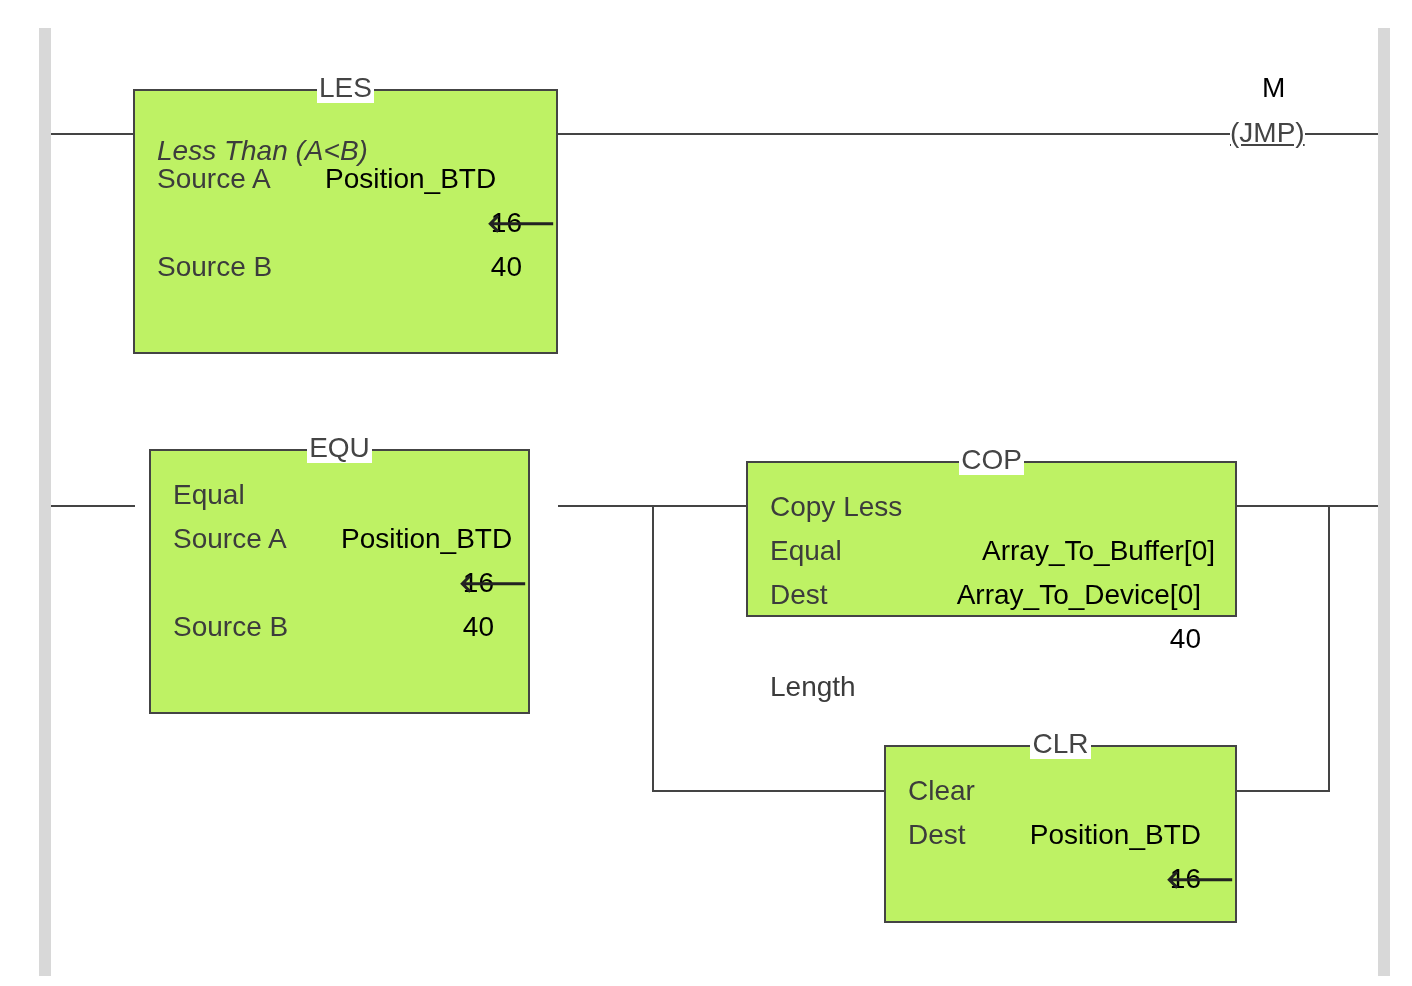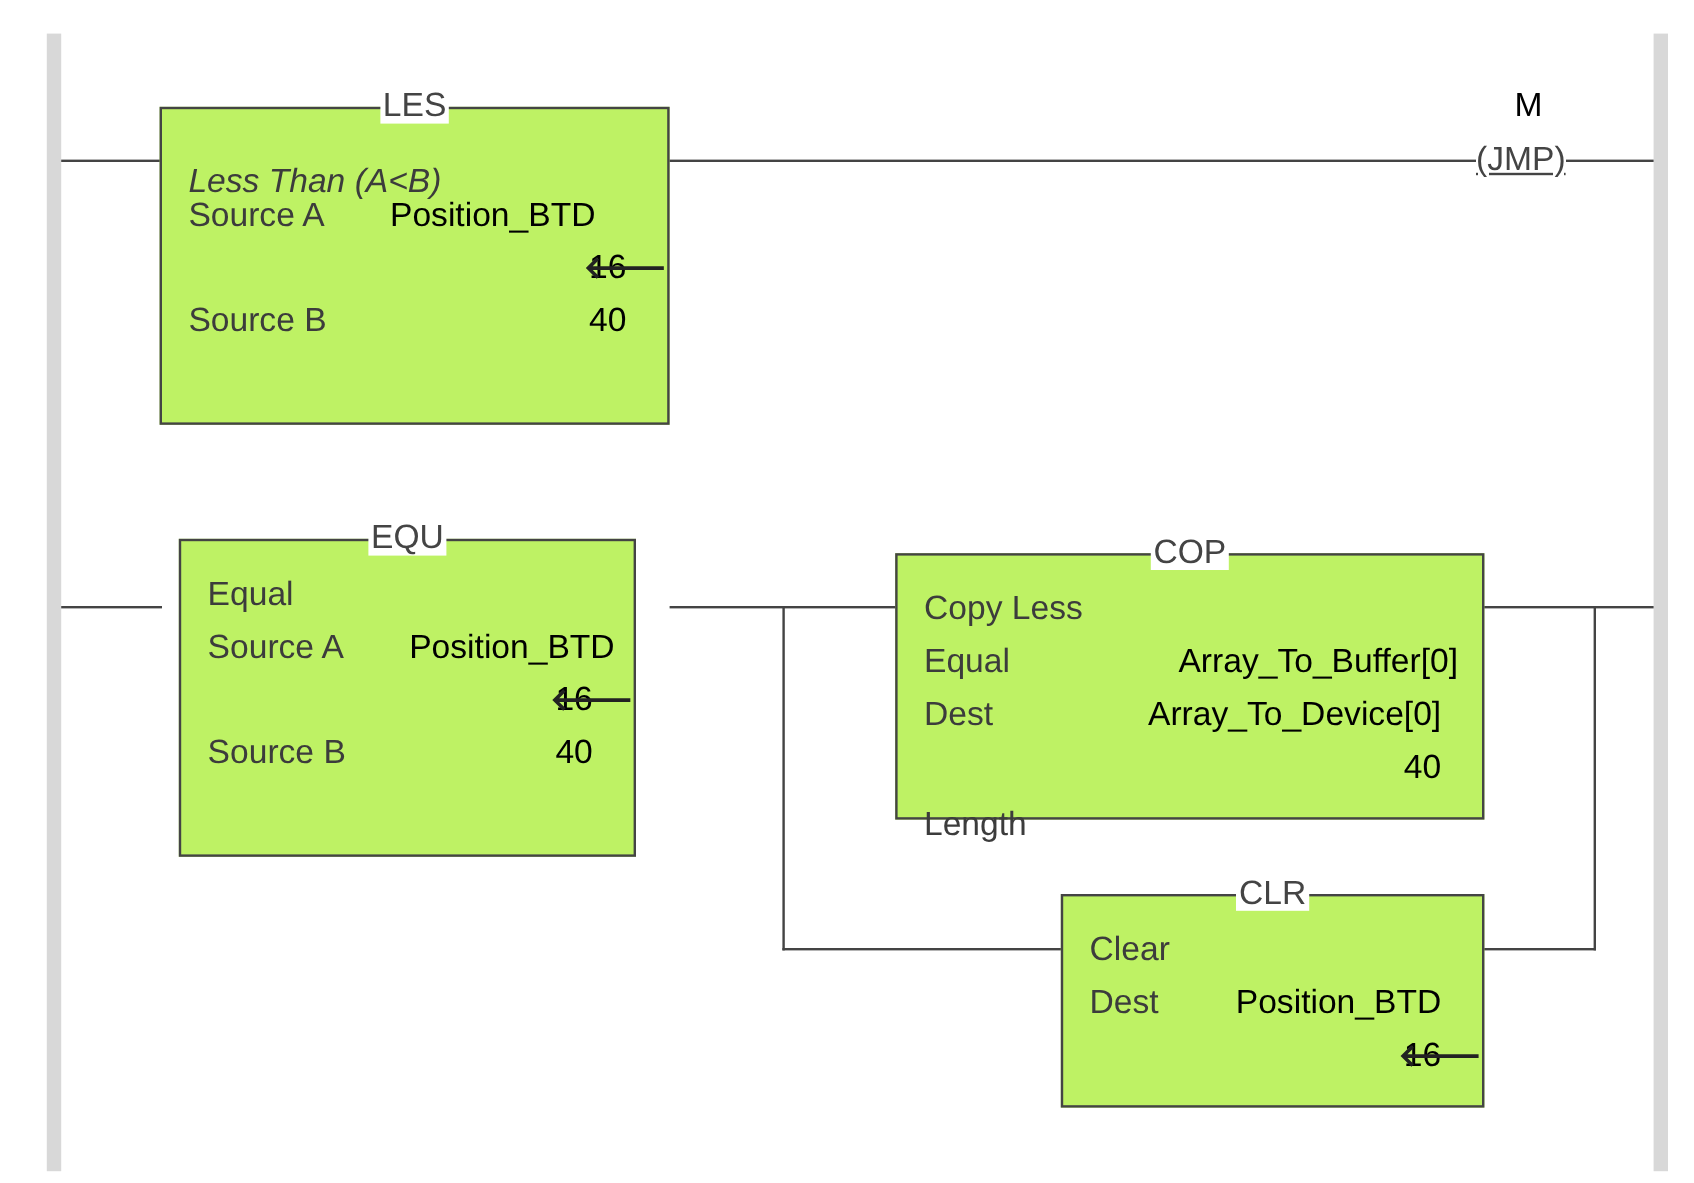--- a/index.html
+++ b/index.html
@@ -61,21 +61,21 @@
   <div class="t val" style="right:34px; top:160px;">40</div>
 </div>
 
 <div class="wire-h" style="left:558px; top:505px; width:190px;"></div>
 <div class="wire-v" style="left:652px; top:505px; height:287px;"></div>
 <div class="wire-h" style="left:652px; top:790px; width:234px;"></div>
 <div class="wire-h" style="left:1236px; top:505px; width:142px;"></div>
 <div class="wire-v" style="left:1328px; top:505px; height:287px;"></div>
 <div class="wire-h" style="left:1236px; top:790px; width:94px;"></div>
 
-<div class="box" style="left:746px; top:461px; width:491px; height:222px;">
+<div class="box" style="left:746px; top:461px; width:491px; height:156px;">
   <div class="box-title"><span>COP</span></div>
   <div class="t lbl" style="left:22px; top:28px;">Copy Less</div>
   <div class="t lbl" style="left:22px; top:72px;">Equal</div>
   <div class="t val" style="right:20px; top:72px;">Array_To_Buffer[0]</div>
   <div class="t lbl" style="left:22px; top:116px;">Dest</div>
   <div class="t val" style="right:34px; top:116px;">Array_To_Device[0]</div>
   <div class="t lbl" style="left:22px; top:160px;margin-top:48px;">Length</div>
   <div class="t val" style="right:34px; top:160px;">40</div>
 </div>
 

